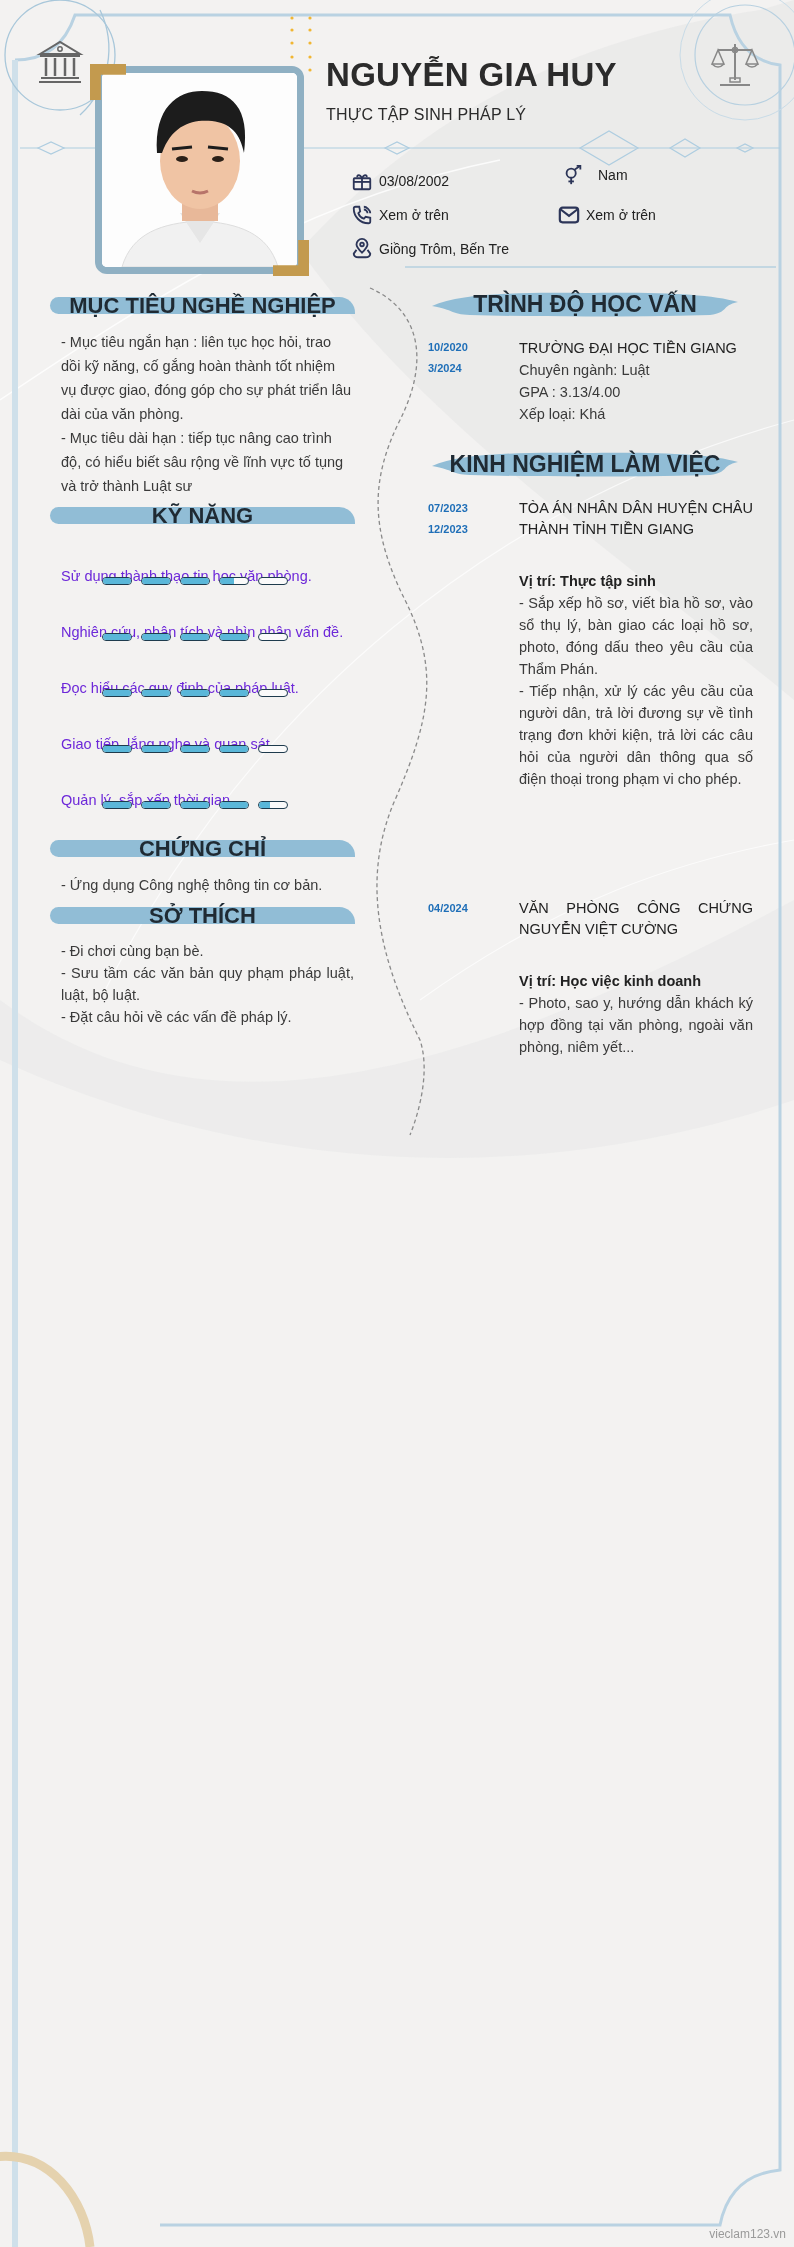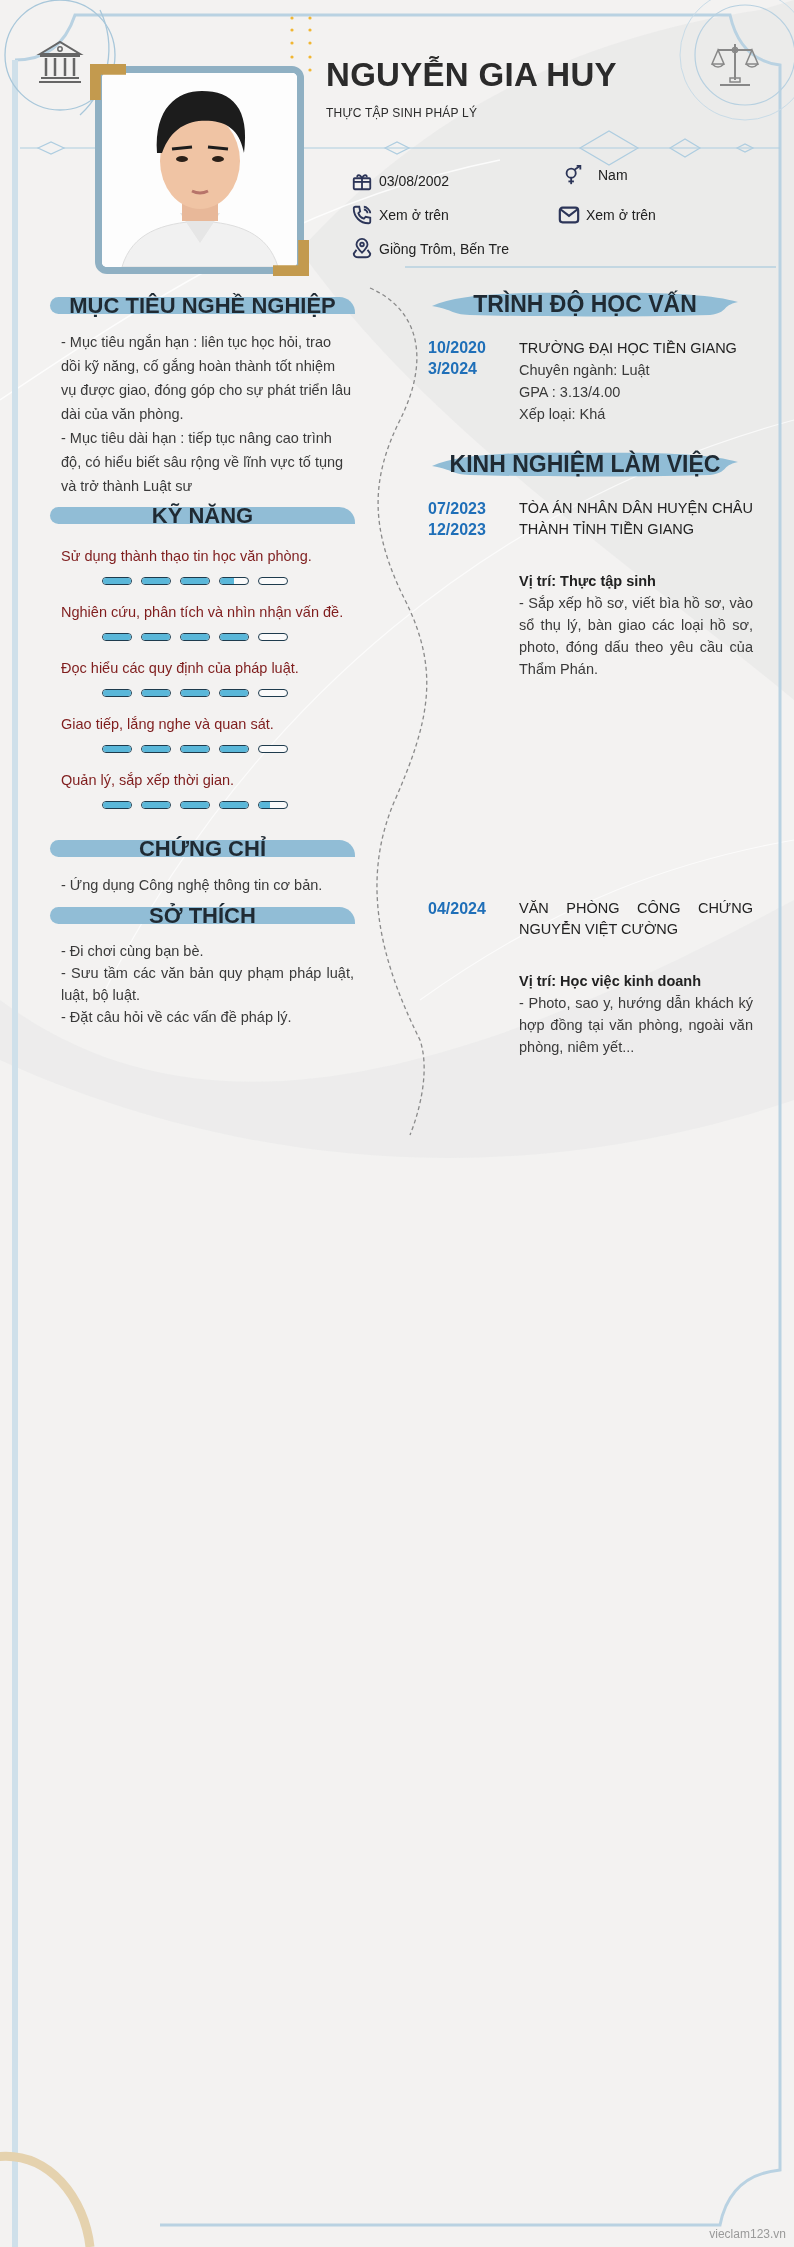--- a/index.html
+++ b/index.html
@@ -10,42 +10,42 @@
 
   
   .photo-wrap { position: absolute; left: 95px; top: 66px; width: 209px; height: 208px; }
   .photo-frame { position: absolute; left: 0; top: 0; width: 209px; height: 208px; border: 7px solid #8fb0c3; border-radius: 12px; background: #fff; overflow: hidden; }
   .photo { position: absolute; inset: 0; background: #fff; }
   .corner { position: absolute; width: 36px; height: 36px; background: #c39a4e; }
   .corner.tl { left: -5px; top: -2px; clip-path: polygon(0 0,100% 0,100% 30%,30% 30%,30% 100%,0 100%); }
   .corner.br { right: -5px; bottom: -2px; clip-path: polygon(70% 0,100% 0,100% 100%,0 100%,0 70%,70% 70%); }
 
   .name { position: absolute; left: 326px; top: 56px; font-size: 33px; font-weight: 700; color: #2b2b2b; letter-spacing: 0.3px; }
-  .title { position: absolute; left: 326px; top: 106px; font-size: 12px; color: #2b2b2b; letter-spacing: 0.2px; }
+  .title { position: absolute; left: 326px; top: 106px; font-size: 16px; color: #2b2b2b; letter-spacing: 0.2px; }
 
   .info { position: absolute; display: flex; align-items: center; font-size: 14px; color: #222; }
   .info svg { width: 22px; height: 22px; margin-right: 6px; flex: none; }
 
   
   .lsec { position: absolute; left: 50px; width: 305px; height: 17px; background: #91bdd6; border-radius: 14px 26px 0 14px; display: flex; align-items: center; justify-content: center; font-size: 22px; font-weight: 700; color: #1f2a33; }
   .ltext { position: absolute; left: 61px; width: 293px; font-size: 14.5px; line-height: 24px; color: #3a3a3a; }
   .ltext p { margin: 0; }
   .justify { text-align: justify; }
 
-  .skill-label { position: absolute; left: 61px; font-size: 14.5px; color: #7f1d1d; }
+  .skill-label { position: absolute; left: 61px; font-size: 14.5px; color: #6d28d9; margin-top: 20px; }
   .bars { position: absolute; left: 102px; display: flex; gap: 9px; }
   .bar { width: 30px; height: 8px; border: 1.5px solid #1e3b4d; border-radius: 5px; background: #fafafa; overflow: hidden; position: relative; }
   .bar .fill { position: absolute; left: 0; top: 0; bottom: 0; background: #5ab7d9; }
 
   
   .rsec { position: absolute; left: 430px; width: 310px; height: 36px; display: flex; align-items: center; justify-content: center; font-size: 23px; font-weight: 700; color: #1f2a33; }
   .rsec .brush { position: absolute; inset: 4px 0; }
   .rsec span { position: relative; }
 
-  .date { position: absolute; left: 428px; font-size: 16px; font-weight: 700; color: #1f6fb8; line-height: 21px; }
+  .date { position: absolute; left: 428px; font-size: 11px; font-weight: 700; color: #1f6fb8; line-height: 21px; }
   .rbody { position: absolute; left: 519px; width: 234px; font-size: 14.5px; line-height: 22px; color: #3a3a3a; }
   .rbody .org { font-weight: 400; color: #222; text-transform: none; }
   .rbody .pos { font-weight: 700; color: #222; margin-top: 30px; }
   .rbody p { text-align: justify; }
 
   .watermark { position: absolute; right: 8px; bottom: 6px; font-size: 12px; color: #9a9a9a; }
 </style>
 </head>
 <body>
 
@@ -338,20 +338,21 @@
   </div>
 
   <div class="date" style="top:498px">
     <div>07/2023</div>
     <div>12/2023</div>
   </div>
   <div class="rbody" style="top:498px">
     <p class="org" style="line-height:21px">TÒA ÁN NHÂN DÂN HUYỆN CHÂU THÀNH TỈNH TIỀN GIANG</p>
     <div class="pos">Vị trí: Thực tập sinh</div>
     <p>- Sắp xếp hồ sơ, viết bìa hồ sơ, vào sổ thụ lý, bàn giao các loại hồ sơ, photo, đóng dấu theo yêu cầu của Thẩm Phán.</p>
+    <p>- Tiếp nhận, xử lý các yêu cầu của người dân, trả lời đương sự về tình trạng đơn khởi kiện, trả lời các câu hỏi của người dân thông qua số điện thoại trong phạm vi cho phép.</p>
   </div>
 
   <div class="date" style="top:898px">
     <div>04/2024</div>
   </div>
   <div class="rbody" style="top:898px">
     <p class="org" style="line-height:21px">VĂN PHÒNG CÔNG CHỨNG NGUYỄN VIỆT CƯỜNG</p>
     <div class="pos">Vị trí: Học việc kinh doanh</div>
     <p>- Photo, sao y, hướng dẫn khách ký hợp đồng tại văn phòng, ngoài văn phòng, niêm yết...</p>
   </div>

